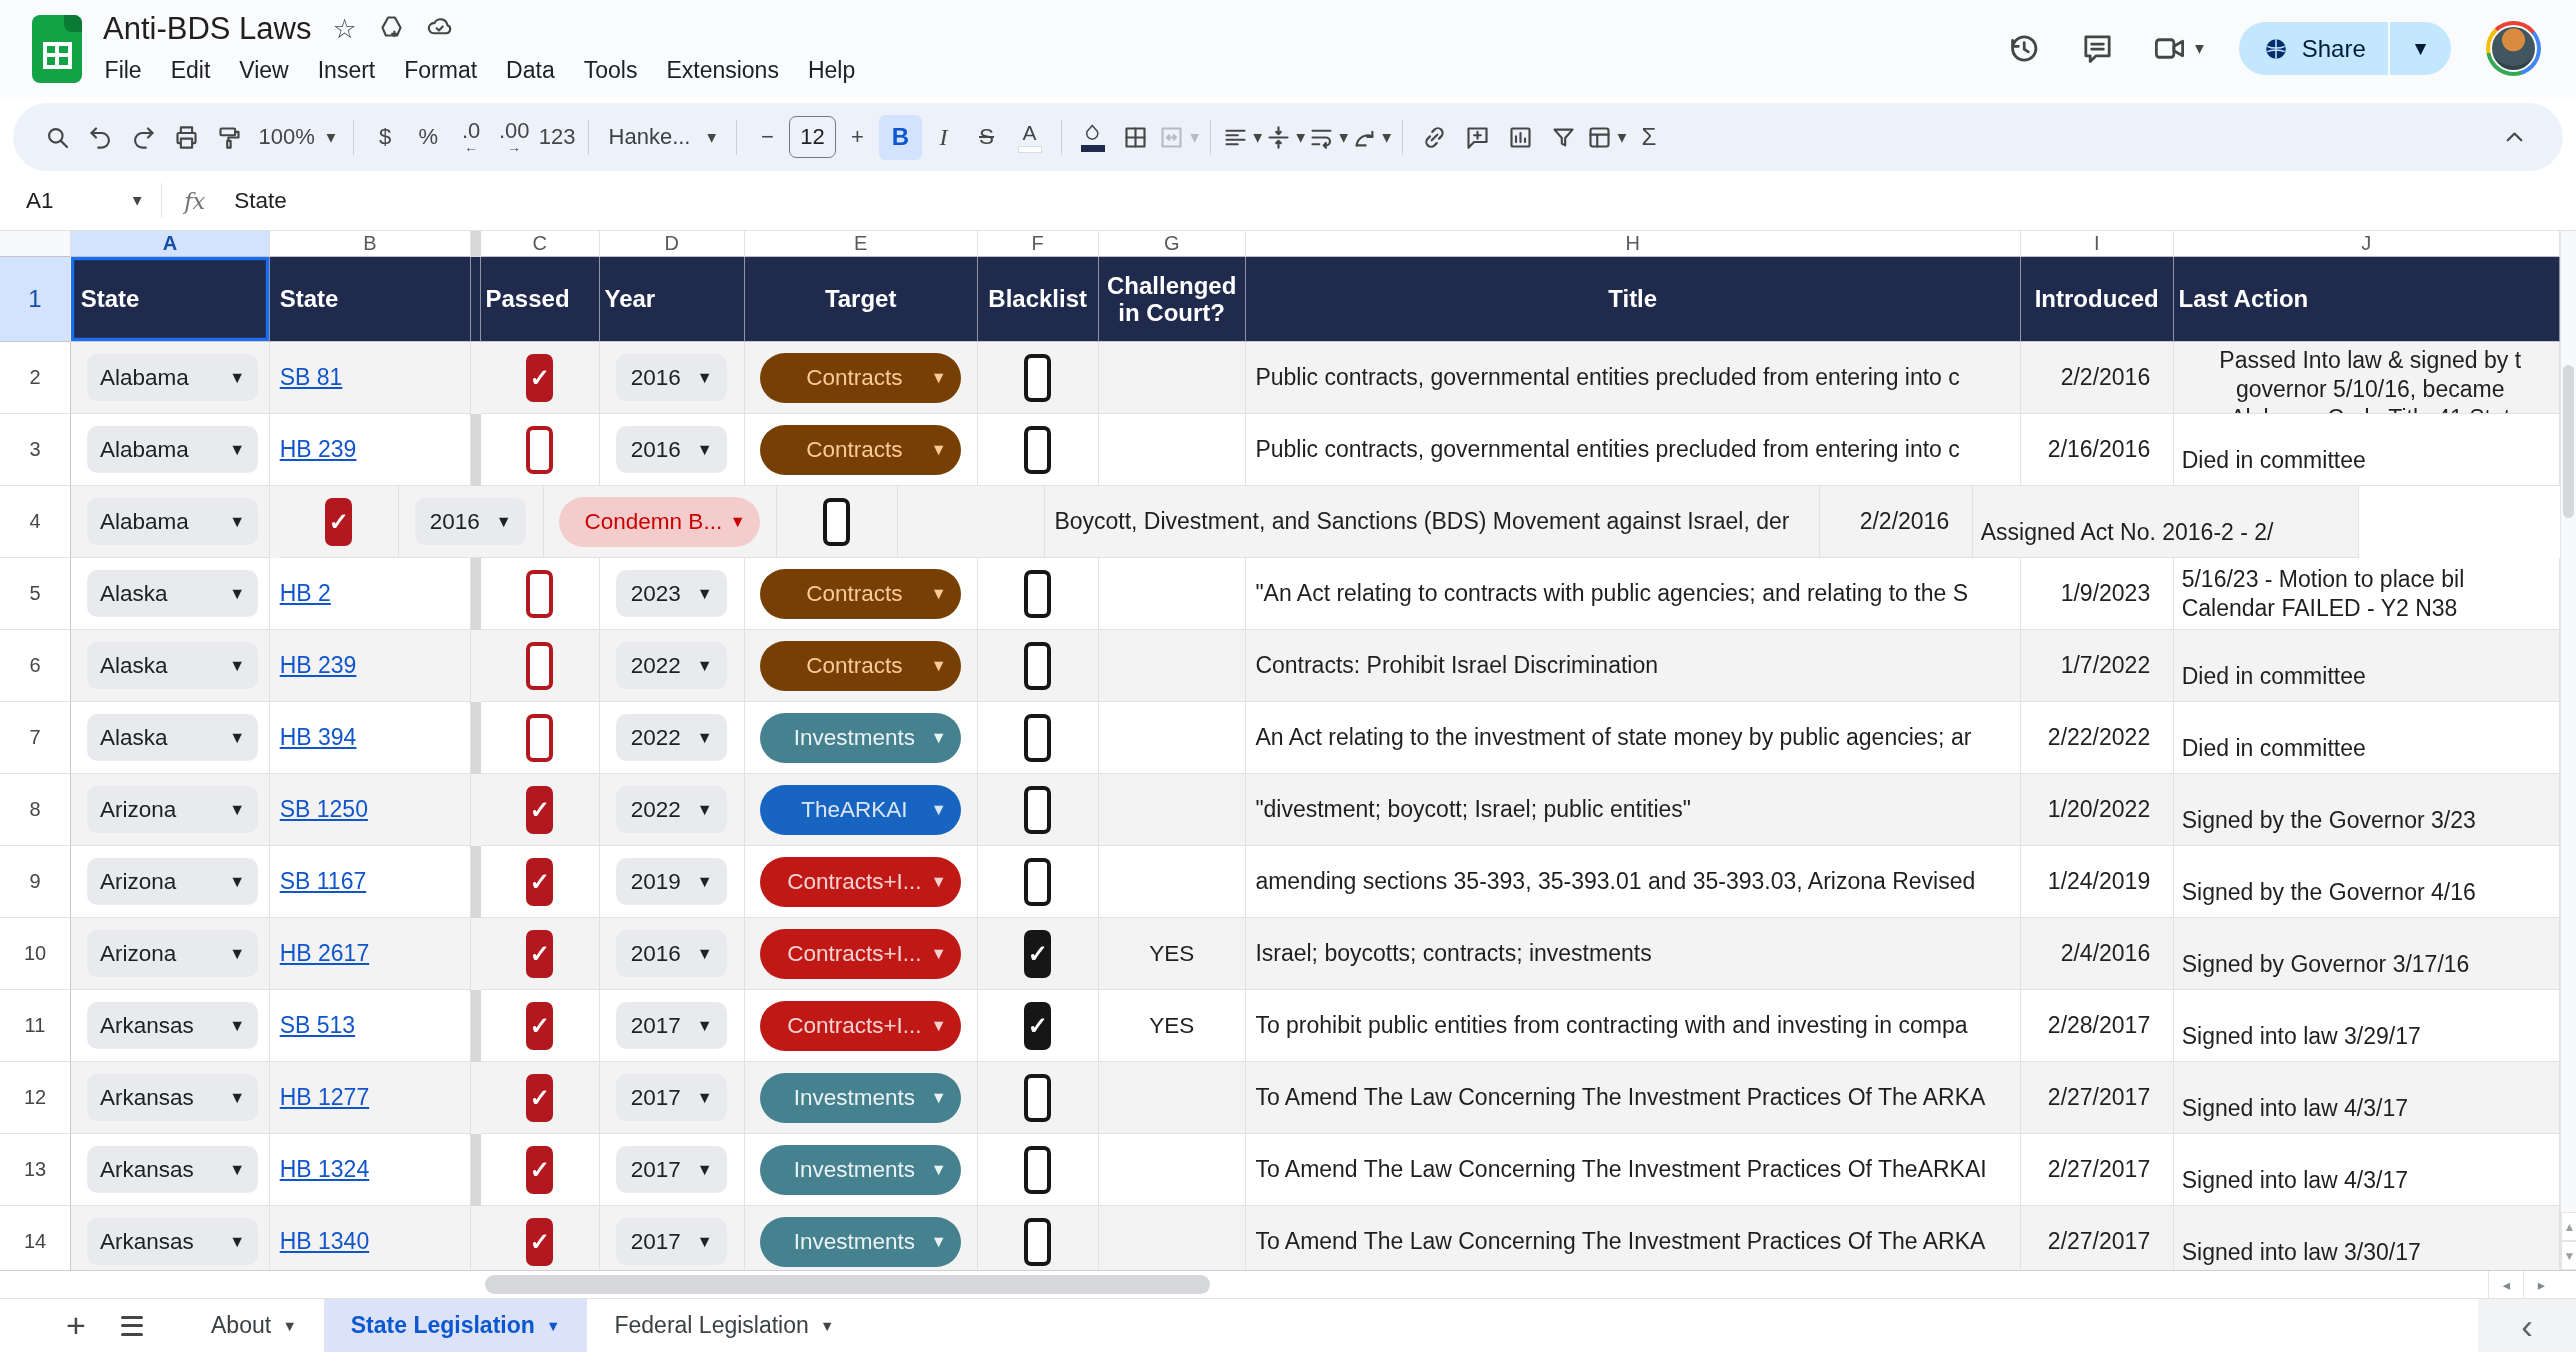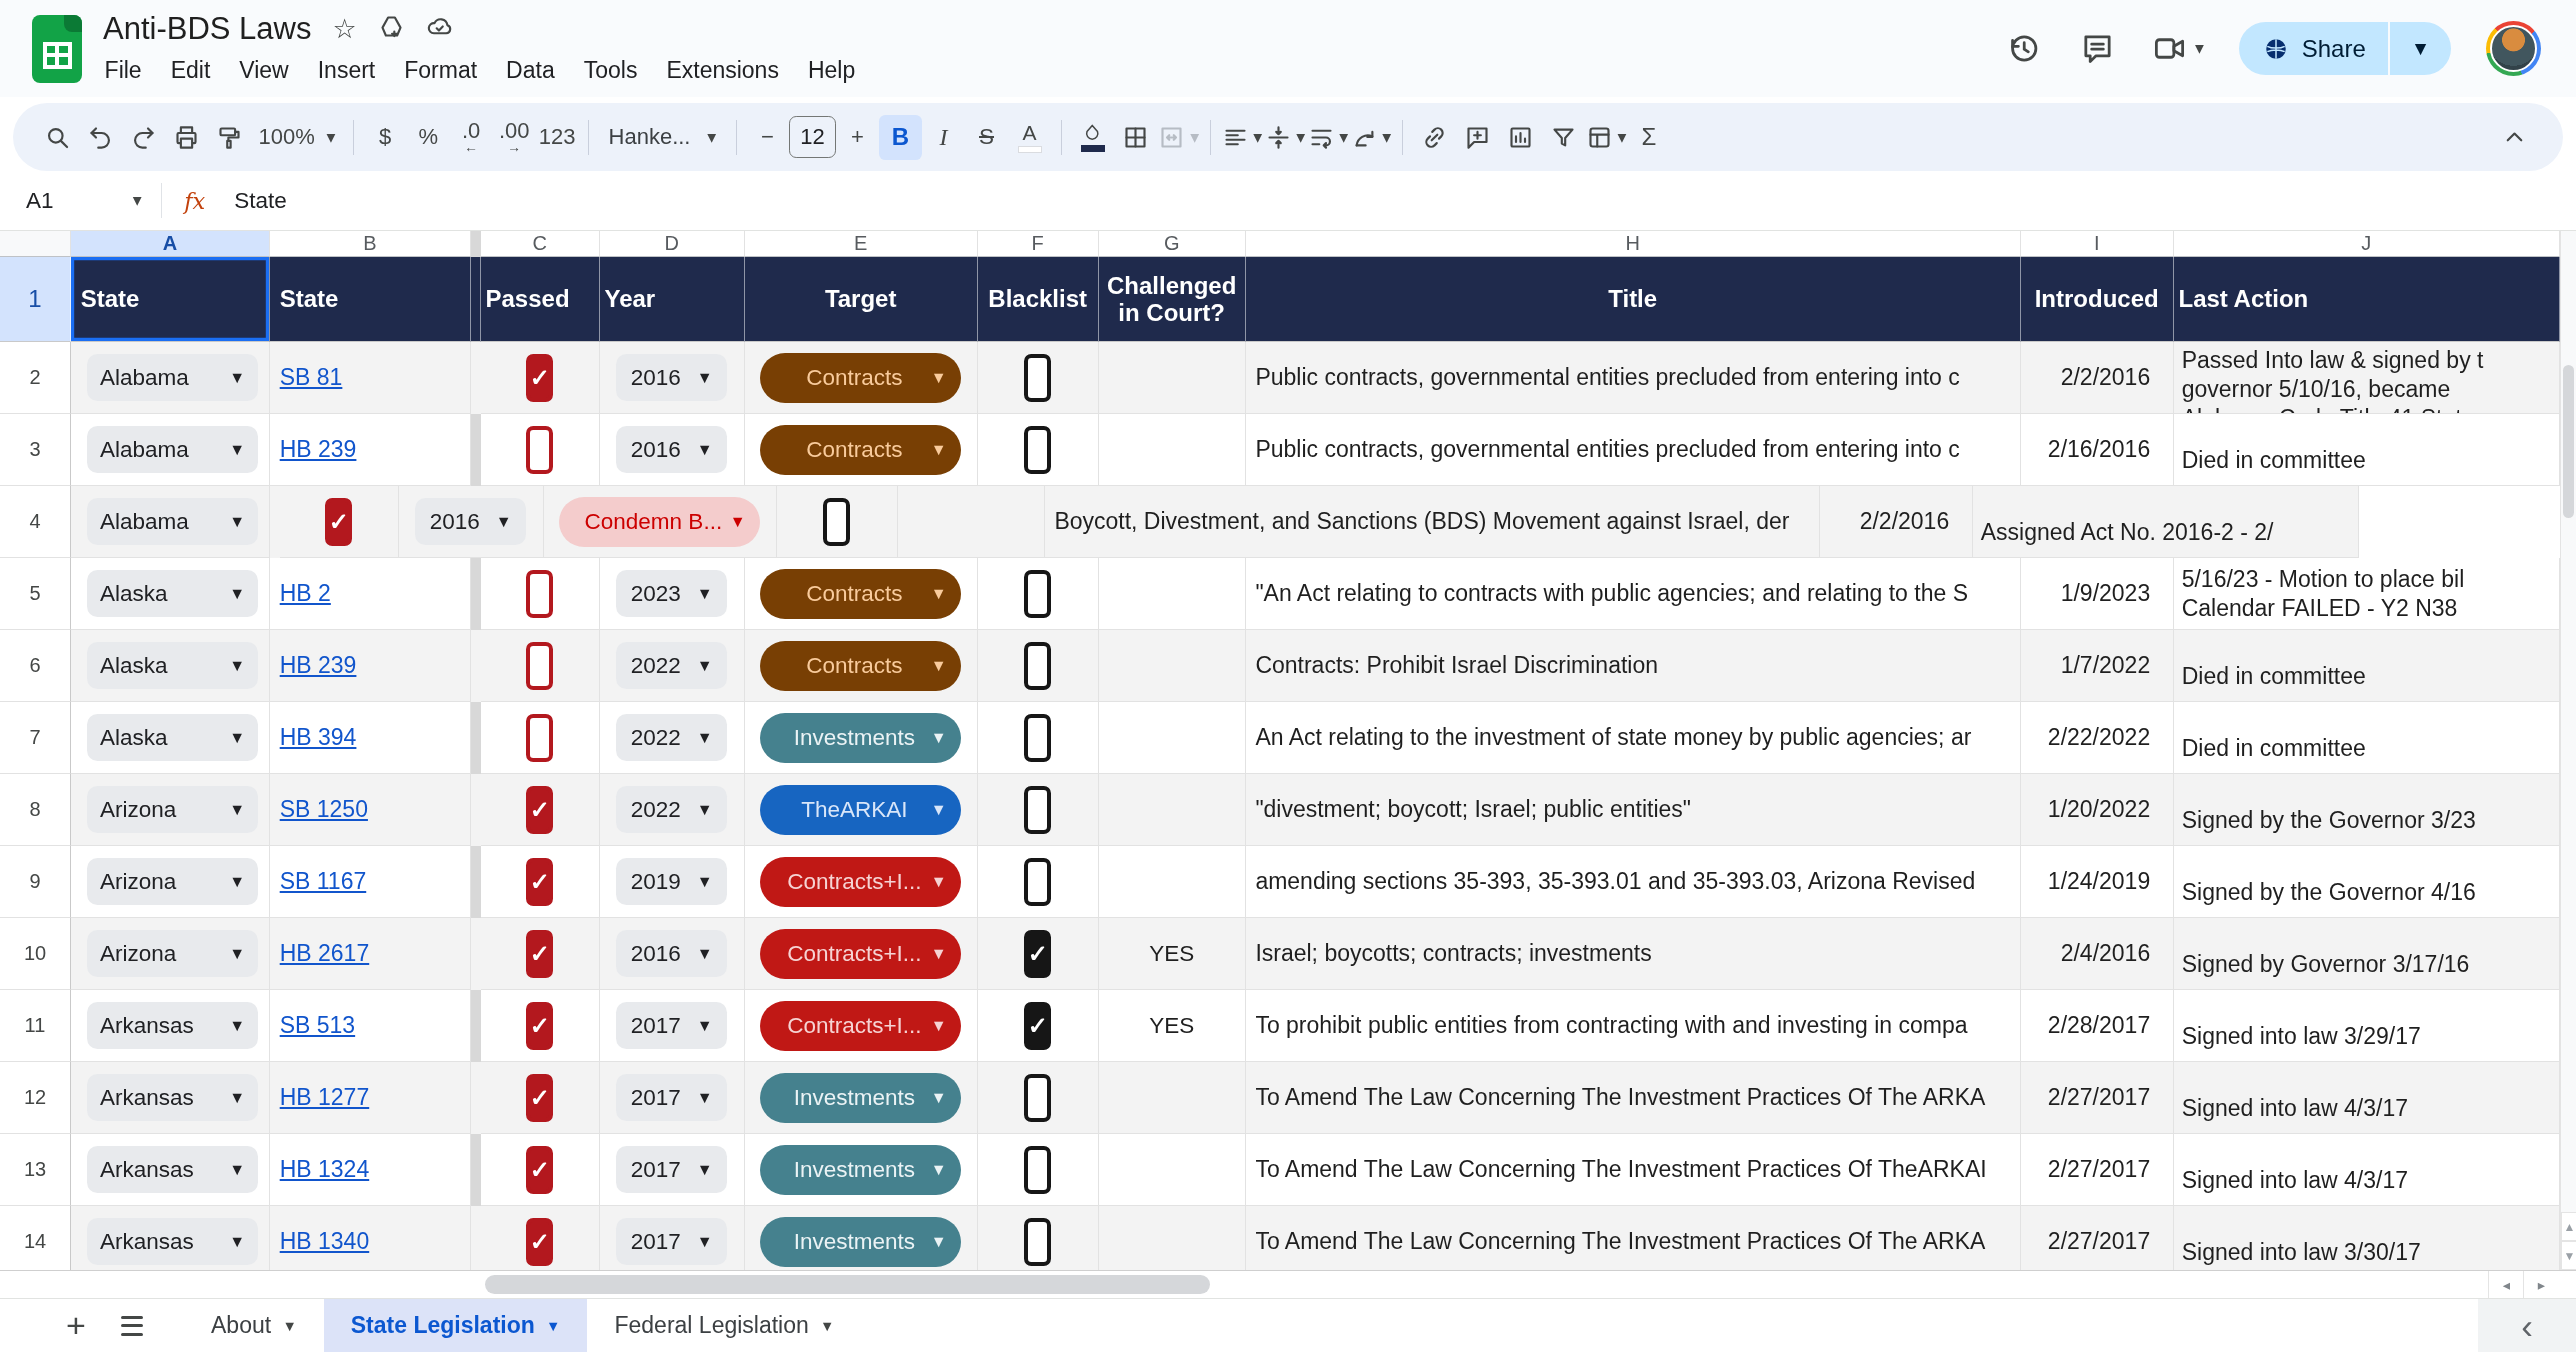--- a/index.html
+++ b/index.html
@@ -60,21 +60,21 @@
   .stack .littlearrow { font-size:13.7px; margin-top:-1.6px; }
   .grayed svg { stroke:#b6bcc4; }
   .grayed .dd-caret { color:#b6bcc4; }
   .collapse-toolbar { position:absolute; right:27px; top:11.3px; }
 
   
   .fbar { height:60px; display:flex; align-items:center; background:#fff; border-bottom:0.8px solid #e1e3e1; }
   .refbox { width:161px; display:flex; align-items:center; justify-content:space-between; padding:0 19.3px 0 26px; }
   .refbox .ref { font-size:22.5px; color:#202124; }
   .fbar .vline { width:0.8px; height:35px; background:#e0e3e7; }
-  .fx { font-style:italic; font-family:"DejaVu Serif",serif; color:#c2410c; font-size:22.5px; margin-left:22.5px; }
+  .fx { font-style:italic; font-family:"DejaVu Serif",serif; color:#737373; font-size:22.5px; margin-left:22.5px; }
   .fval { font-size:22.5px; color:#202124; margin-left:29px; }
 
   
   .grid { position:relative; height:1039px; overflow:hidden; background:#fff; }
   .colhdrs { display:flex; height:26px; }
   .ch { height:26px; display:flex; align-items:center; justify-content:center; font-size:20px;
     color:#575b5f; background:#fff; border-right:0.8px solid #e2e2e2; border-bottom:0.8px solid #bfc2c6; flex:none; }
   .ch.corner { background:#f8f9fa; }
   .ch.selcol { background:#d3e3fd; color:#174ea6; font-weight:bold; }
   .ch.divider, .c.divider { background:#d8d8d8; border:none; width:9.7px; padding:0; }
@@ -494,21 +494,21 @@
           </div>
           <div class="c al-c" style="width: 147px;">
             <span class="yestxt"></span>
           </div>
           <div class="c al-l" style="width: 775px;">
             <span class="titletxt">Public contracts, governmental entities precluded from entering into c</span>
           </div>
           <div class="c al-r" style="width: 153px;">
             <span class="datetxt">2/2/2016</span>
           </div>
-          <div class="c lacell" style="width: 386px;">
+          <div class="c lacell" style="width: 386px; text-align: center;">
             <div class="la n3">
               <div>Passed Into law &amp; signed by t</div>
               <div>governor 5/10/16, became</div>
               <div class="link">Alabama Code Title 41 Stat</div>
             </div>
           </div>
         </div>
         <div class="row">
           <div class="c gut" style="width: 71px;">3</div>
           <div class="c" style="width: 199px;">

